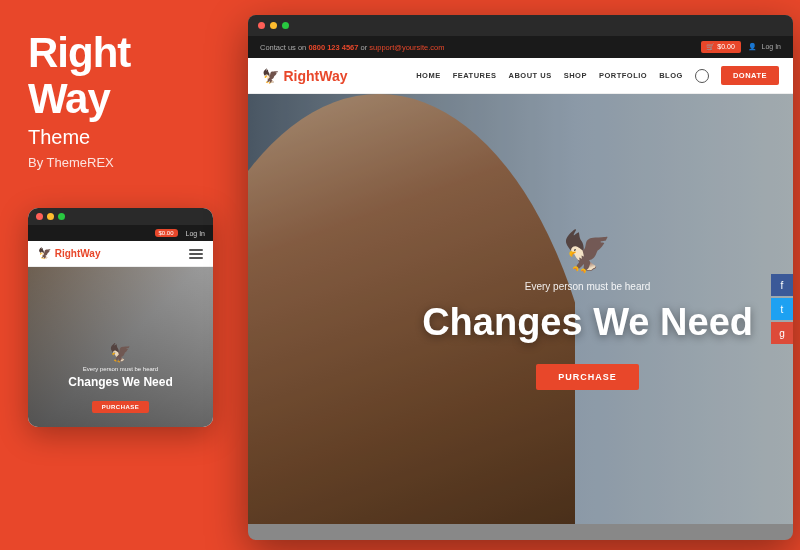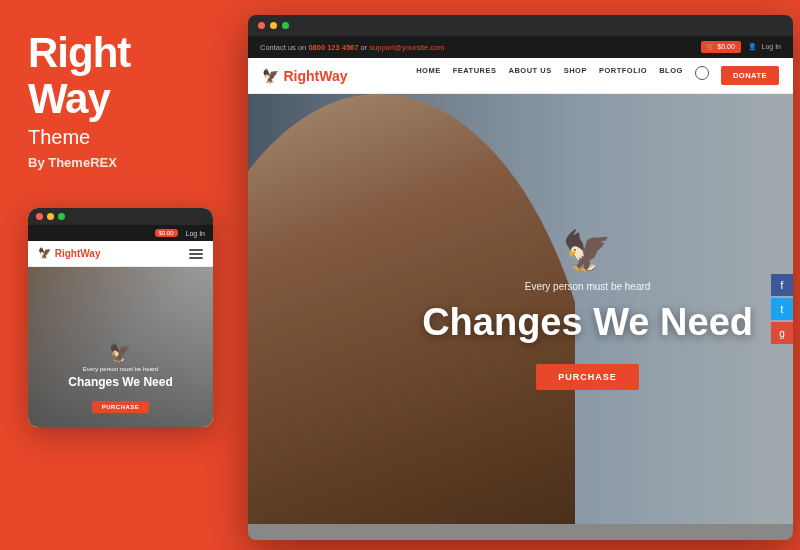--- a/index.html
+++ b/index.html
@@ -36,21 +36,21 @@
     .theme-subtitle {
       color: #fff;
       font-size: 20px;
       font-weight: 400;
       margin-bottom: 6px;
     }
 
     .theme-by {
       color: rgba(255,255,255,0.85);
       font-size: 13px;
-      font-weight: 700;
+      font-weight: 400;
       margin-bottom: 28px;
     }
 
     
     .mobile-mockup {
       background: #fff;
       border-radius: 10px;
       width: 185px;
       overflow: hidden;
       box-shadow: 0 8px 30px rgba(0,0,0,0.3);
@@ -275,21 +275,21 @@
       font-size: 14px;
       font-weight: 700;
       color: #222;
     }
 
     .desktop-logo-text span { color: #e8472a; }
 
     .nav-links {
       display: flex;
       gap: 12px;
-      align-items: flex-start;
+      align-items: center;
     }
 
     .nav-link {
       font-size: 7.5px;
       font-weight: 600;
       color: #333;
       letter-spacing: 0.5px;
       text-transform: uppercase;
     }
 

